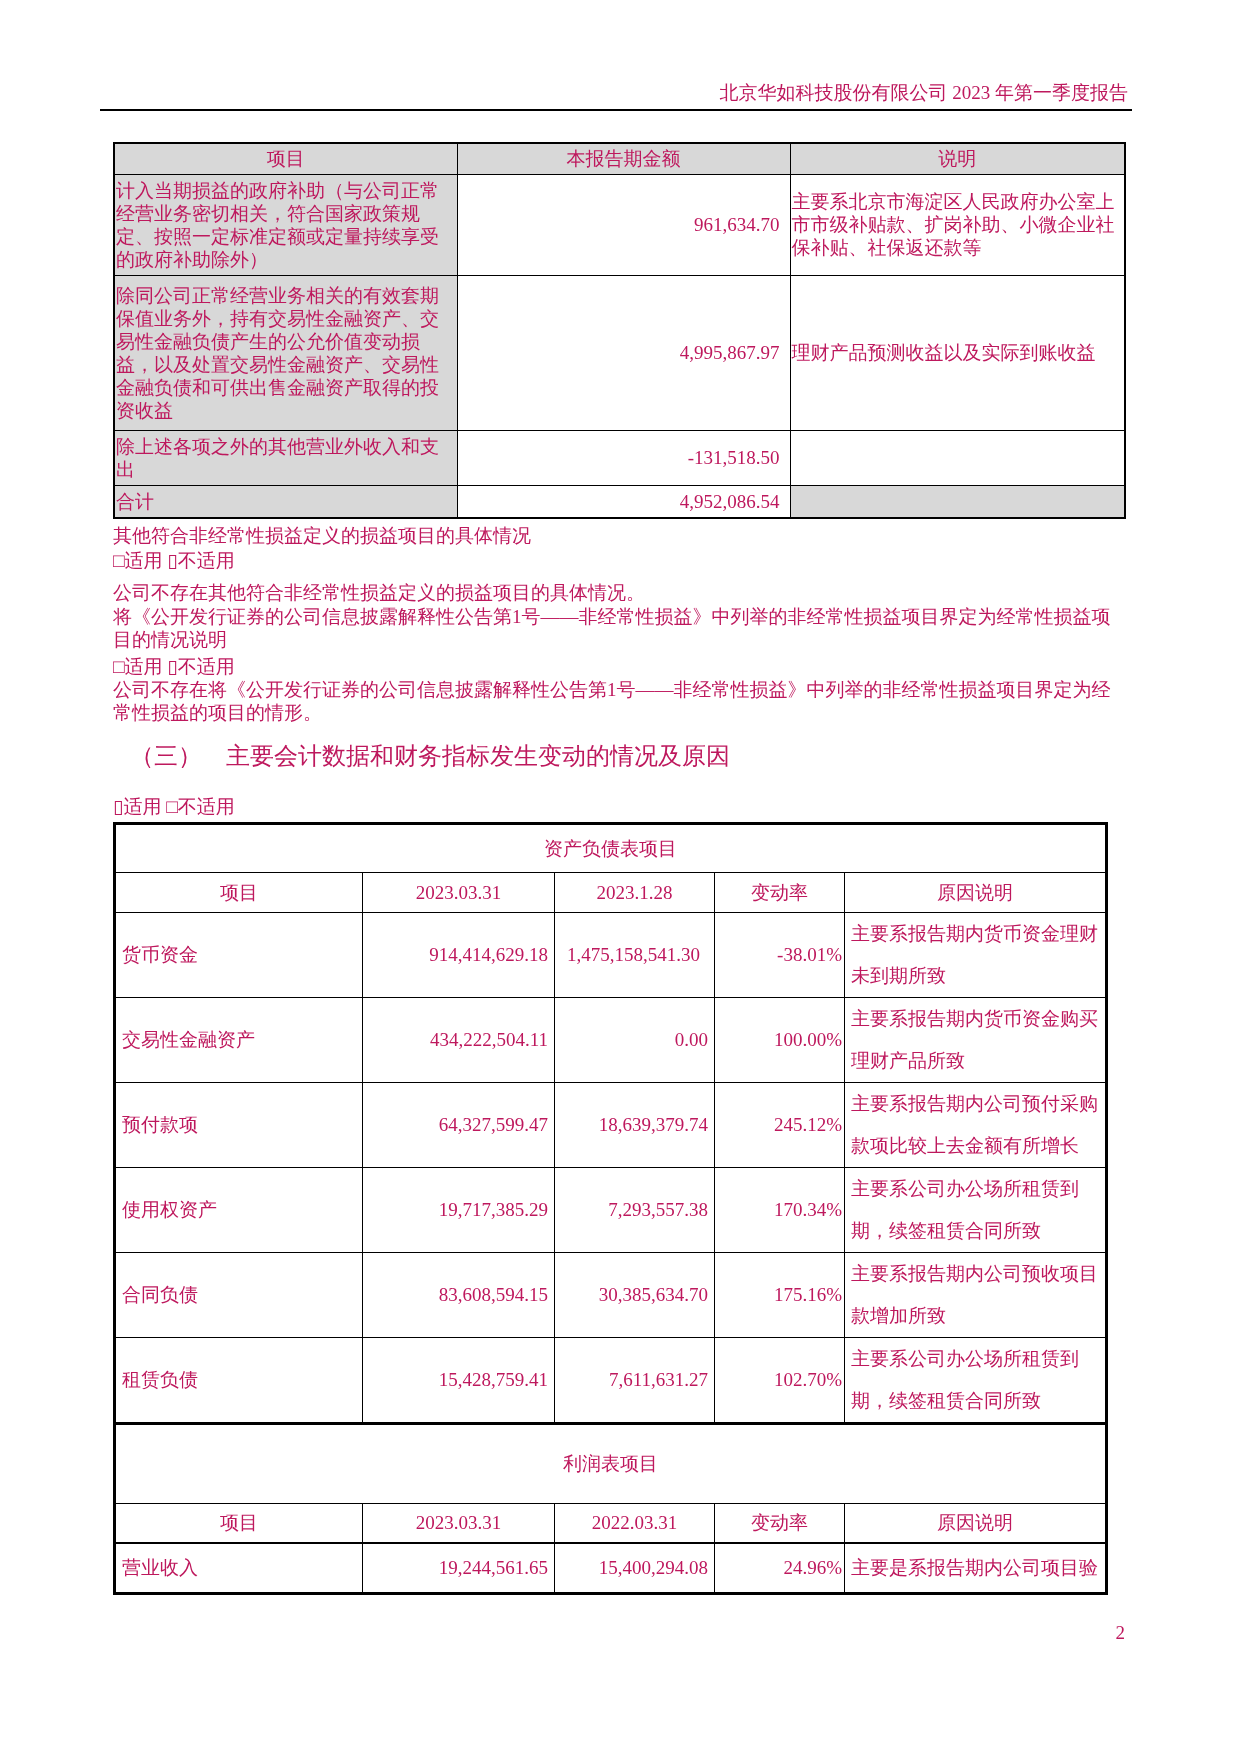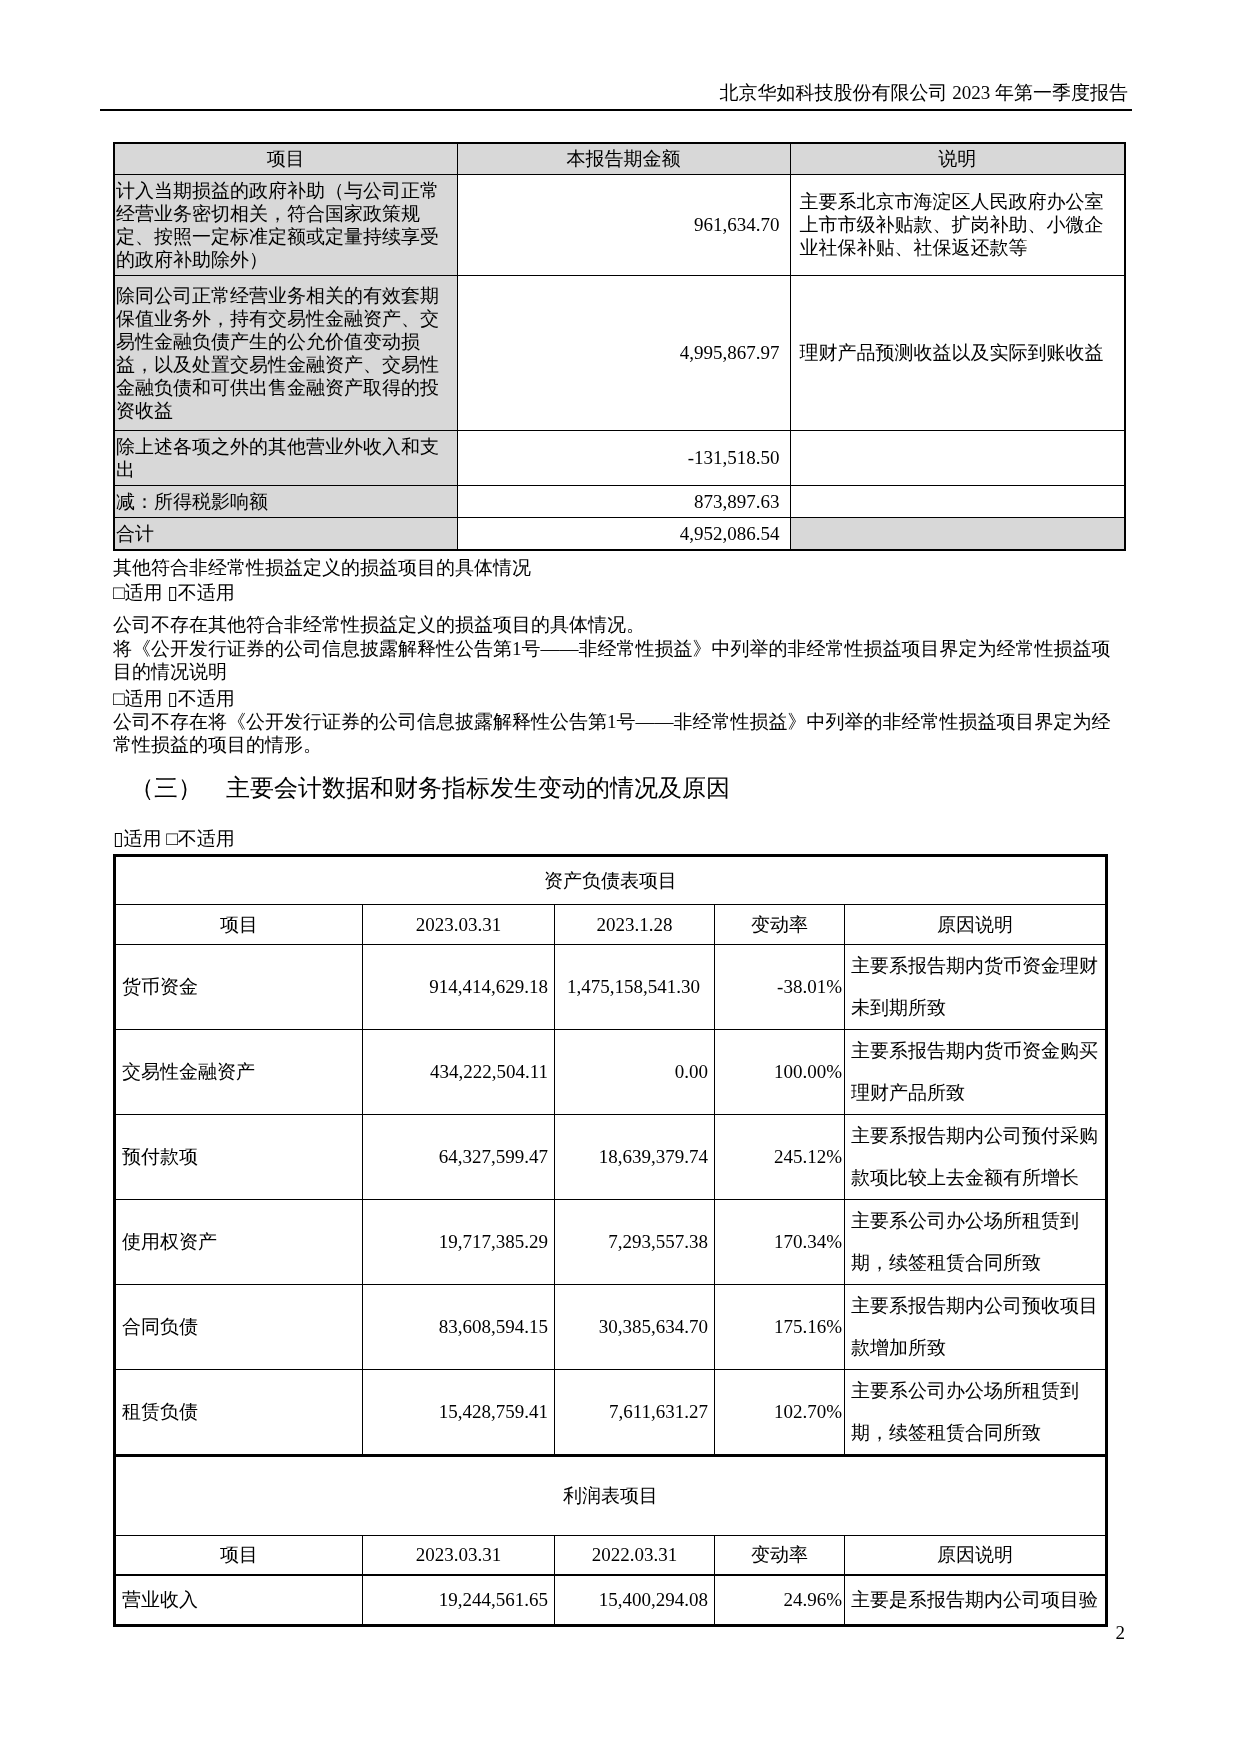--- a/index.html
+++ b/index.html
@@ -1,37 +1,37 @@
 <!DOCTYPE html>
 <html><head>
 <meta charset="utf-8">
 <style>
   html,body { margin:0; padding:0; background:#ffffff; }
   .page {
     position:relative; width:1240px; height:1754px; background:#ffffff;
-    color:#000000; font-family:"Liberation Serif","DejaVu Serif",serif;
+    color:#be185d; font-family:"Liberation Serif","DejaVu Serif",serif;
     font-size:19px; overflow:hidden;
   }
   
   .doc-header { padding-top:82px; margin:0 112px 0 113px; text-align:right; font-size:19px; line-height:22px; }
   .header-rule { margin:5px 108px 0 100px; border-top:2.5px solid #000; height:0; }
 
   .content { margin-left:113px; width:1015px; }
 
   table { border-collapse:collapse; table-layout:fixed; }
   td { border:1.5px solid #000; overflow:hidden; word-break:normal; }
 
   
   .t1 { width:1011px; margin-top:31px; border:2px solid #000; }
   .t1 td { font-size:19px; line-height:23px; }
   .t1 tr.hrow { height:31px; }
   .t1 tr.hrow td { background:#d8d8d8; text-align:center; padding:2px 4px; }
   .t1 td.item { background:#d8d8d8; padding:4px 8px 4px 1px; text-align:left; }
   .t1 td.amount { text-align:right; padding:0 10px; }
-  .t1 td.note { padding:4px 3px 4px 9px; text-align:left; }
+  .t1 td.note { padding:4px 3px 4px 1px; text-align:left; }
   .t1 td.shaded { background:#d8d8d8; }
   .t1 tr.r0 { height:99px; }
   .t1 tr.r1 { height:155px; }
   .t1 tr.r2 { height:55px; }
   .t1 tr.r3 { height:28px; }
   .t1 tr.r4 { height:32px; }
 
   
   .para { margin:0; line-height:23px; font-size:19px; }
   .p-after-table { margin-top:5px; }
@@ -94,25 +94,20 @@
       <tr class="r1">
         <td class="item">除同公司正常经营业务相关的有效套期保值业务外，持有交易性金融资产、交易性金融负债产生的公允价值变动损益，以及处置交易性金融资产、交易性金融负债和可供出售金融资产取得的投资收益</td>
         <td class="amount">4,995,867.97</td>
         <td class="note">理财产品预测收益以及实际到账收益</td>
       </tr>
       <tr class="r2">
         <td class="item">除上述各项之外的其他营业外收入和支出</td>
         <td class="amount">-131,518.50</td>
         <td class="note"></td>
       </tr>
-      <tr class="r3">
-        <td class="item">减：所得税影响额</td>
-        <td class="amount">873,897.63</td>
-        <td class="note"></td>
-      </tr>
       <tr class="r4">
         <td class="item">合计</td>
         <td class="amount">4,952,086.54</td>
         <td class="note shaded"></td>
       </tr>
     </tbody>
       </table>
 
     <p class="para p-after-table">其他符合非经常性损益定义的损益项目的具体情况</p>
     <p class="para m1">□适用 ▯不适用</p>

